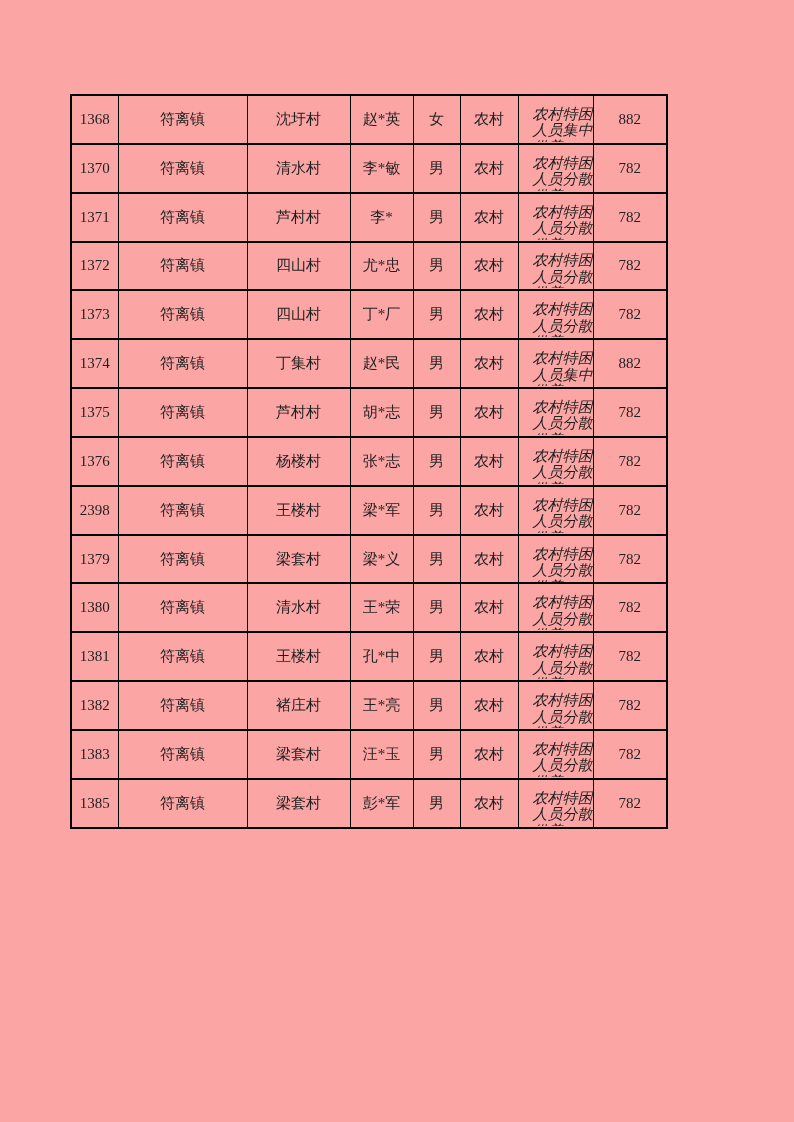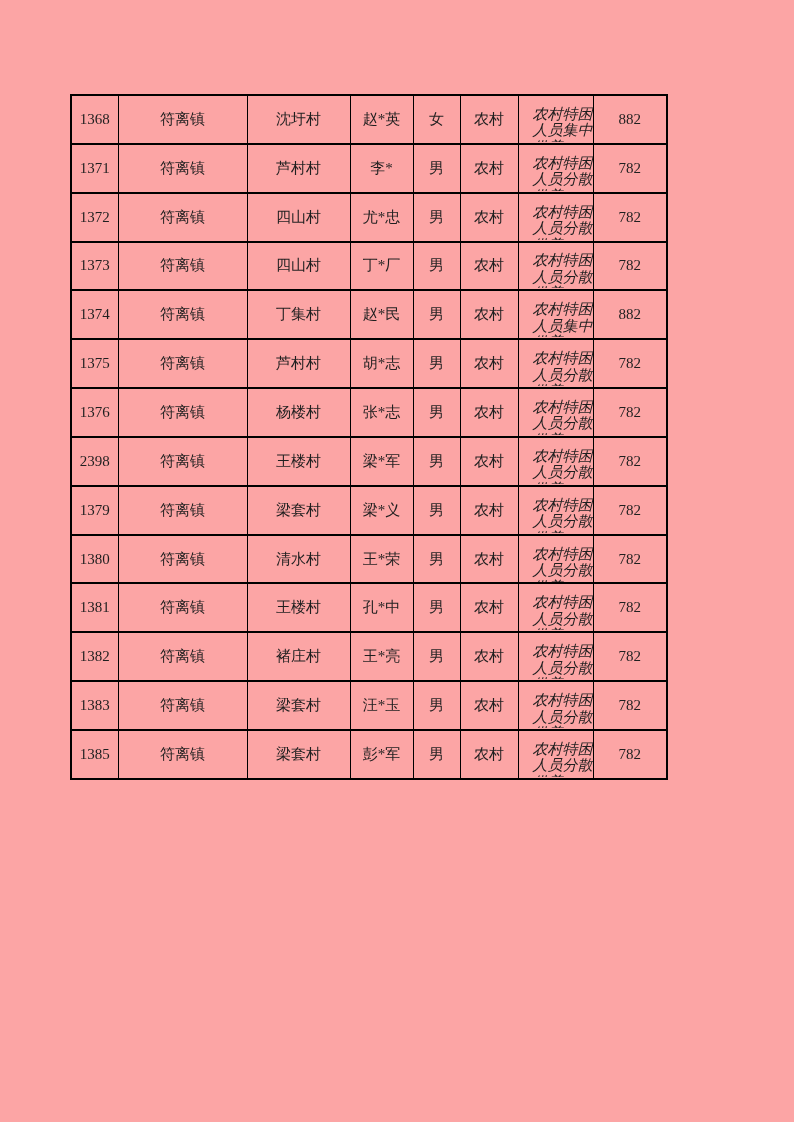--- a/index.html
+++ b/index.html
@@ -89,20 +89,34 @@
     <td class="c-gender">女</td>
     <td class="c-residence">农村</td>
     <td class="c-category">
       <div class="cat-clip">
         <span class="cat-text">农村特困人员集中供养</span>
       </div>
     </td>
     <td class="c-amount">882</td>
   </tr>
         <tr>
+    <td class="c-id">1370</td>
+    <td class="c-town">符离镇</td>
+    <td class="c-village">清水村</td>
+    <td class="c-name">李*敏</td>
+    <td class="c-gender">男</td>
+    <td class="c-residence">农村</td>
+    <td class="c-category">
+      <div class="cat-clip">
+        <span class="cat-text">农村特困人员分散供养</span>
+      </div>
+    </td>
+    <td class="c-amount">782</td>
+  </tr>
+        <tr>
     <td class="c-id">1371</td>
     <td class="c-town">符离镇</td>
     <td class="c-village">芦村村</td>
     <td class="c-name">李*</td>
     <td class="c-gender">男</td>
     <td class="c-residence">农村</td>
     <td class="c-category">
       <div class="cat-clip">
         <span class="cat-text">农村特困人员分散供养</span>
       </div>

